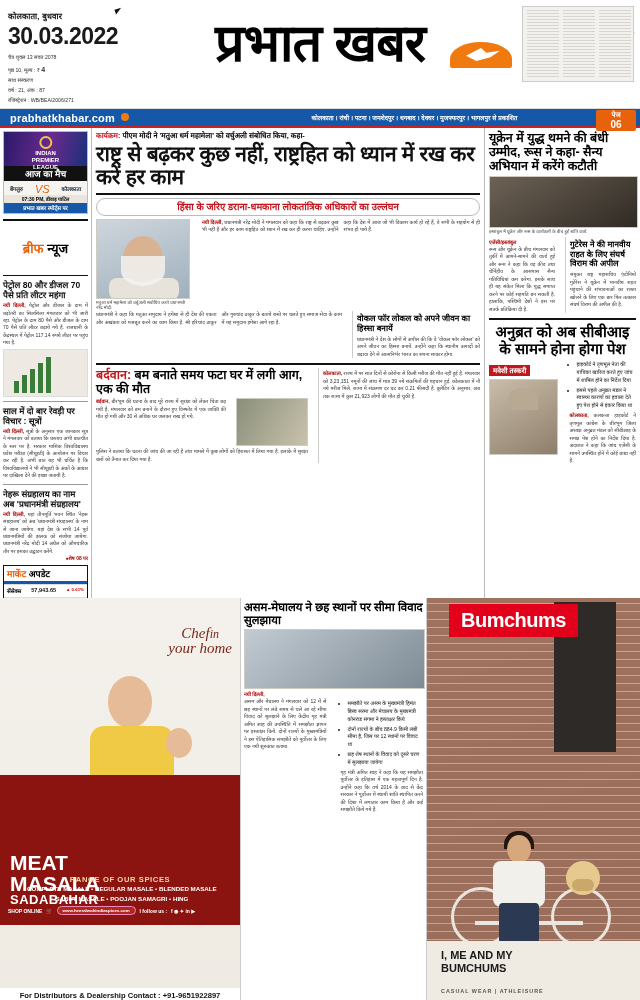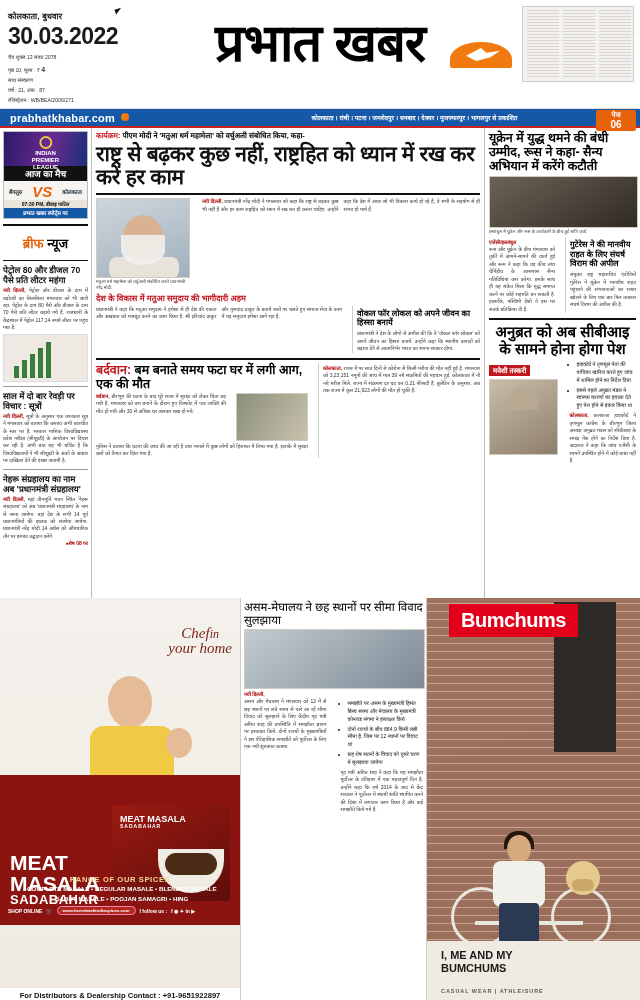--- a/index.html
+++ b/index.html
@@ -55,26 +55,26 @@
   .ipl-logo{position:absolute;left:50%;top:4px;transform:translateX(-50%);
      color:#fff;font-size:6px;font-weight:bold;text-align:center;line-height:1.15;}
   .ipl-logo .ring{display:block;width:9px;height:9px;border:2px solid #e9c84a;border-radius:50%;
      margin:0 auto 1px;}
   .ipl-band{background:#111;color:#fff;text-align:center;font-size:9px;font-weight:bold;padding:1px 0;}
   .ipl-vs{display:flex;align-items:center;justify-content:space-around;padding:2px 0 0;background:#f7f4ef;}
   .ipl-team{font-size:5.5px;font-weight:bold;text-align:center;color:#123;}
   .ipl-team .jersey{width:15px;height:17px;margin:1px auto 0;background:#1c3f94;
      border-radius:3px 3px 5px 5px;}
   .ipl-team.t2 .jersey{background:#3b1d6e;}
-  .vs{color:#e8620c;font-weight:bold;font-size:15px;font-style:italic;}
+  .vs{color:#e8620c;font-weight:normal;font-size:11px;font-style:italic;}
   .ipl-time{background:#e9e4dc;text-align:center;font-size:5px;font-weight:bold;padding:1px 0;}
   .ipl-foot{background:#1558a8;color:#fff;text-align:center;font-size:5.5px;font-weight:bold;padding:1px 0;}
 
   .brief-hd{text-align:center;font-size:13px;font-weight:bold;margin:5px 0 3px;
-     border-top:2px solid #111;border-bottom:1px solid #111;padding:8px 0;}
+     border-top:2px solid #111;border-bottom:1px solid #111;padding:18px 0;}
   .brief-hd .o{color:#e8620c;}
   .bn-title{font-size:8.6px;font-weight:bold;line-height:1.18;color:#111;margin:4px 0 2px;}
   .bn-body{font-size:5px;line-height:1.48;text-align:justify;color:#333;}
   .bn-body b{color:#a00;}
   .bn-img{height:46px;background:#eeeae3;border:1px solid #ddd;margin:2px 0;position:relative;overflow:hidden;}
   .bar{position:absolute;bottom:3px;width:5px;background:#3a7d3a;}
   .hr-thin{border-top:1px solid #999;margin:4px 0;}
   .more{text-align:right;font-size:5px;font-weight:bold;color:#a00;}
 
   .mkt{border:1px solid #111;margin-top:4px;}
@@ -177,21 +177,21 @@
   .boy .h{position:absolute;left:20px;top:0;width:24px;height:28px;border-radius:50%;background:#d6a87e;}
   .boy .hr{position:absolute;left:17px;top:-4px;width:30px;height:18px;border-radius:14px 14px 0 0;background:#22160f;}
   .boy .sh{position:absolute;left:6px;top:26px;width:52px;height:46px;background:#f2f0ea;border-radius:8px;}
   .boy .pt{position:absolute;left:12px;top:68px;width:40px;height:40px;background:#2b3a52;border-radius:4px;}
   .dog{position:absolute;right:40px;bottom:108px;width:34px;height:34px;border-radius:50%;background:#e6c98f;}
   .dog:after{content:"";position:absolute;left:6px;top:18px;width:22px;height:12px;border-radius:10px;background:#caa86a;}
   .bumfoot{position:absolute;left:0;right:0;bottom:0;height:62px;background:#efeae2;}
   .bf-t{position:absolute;left:14px;top:8px;font-size:11px;font-weight:bold;color:#1a1a1a;line-height:1.15;}
   .bf-s{position:absolute;left:14px;bottom:9px;font-size:5.4px;font-weight:bold;color:#555;letter-spacing:1px;}
 
-  .adm-hd{font-size:11.5px;font-weight:normal;line-height:1.14;margin-bottom:2px;}
+  .adm-hd{font-size:11.5px;font-weight:bold;line-height:1.14;margin-bottom:2px;}
   .adm-sub{font-size:5px;color:#a00;font-weight:bold;margin:2px 0 1px;}
 </style>
 </head>
 <body>
 
 <div class="page">
 
   <div class="masthead">
     <div class="m-left">
       <div class="m-city">कोलकाता, बुधवार</div>
@@ -298,49 +298,66 @@
       <div class="hr-thin"></div>
       <div>
         <div class="bn-title">नेहरू संग्रहालय का नाम अब 'प्रधानमंत्री संग्रहालय'</div>
         <div class="bn-body">
           <b>नयी दिल्ली,</b>
           <span>यहां तीनमूर्ति भवन स्थित 'नेहरू संग्रहालय' को अब 'प्रधानमंत्री संग्रहालय' के नाम से जाना जायेगा. यहां देश के सभी 14 पूर्व प्रधानमंत्रियों की झलक को संजोया जायेगा. प्रधानमंत्री नरेंद्र मोदी 14 अप्रैल को औपचारिक तौर पर इसका उद्घाटन करेंगे.</span>
         </div>
         <div class="more">●शेष 08 पर</div>
       </div>
 
+      <div class="mkt">
+        <div class="mkt-hd">
+          <span class="o">मार्केट</span>
+          <span>अपडेट</span>
+        </div>
+        <div class="mkt-bar"></div>
+        <div class="mkt-row">
+          <span>सेंसेक्स</span>
+          <span class="v">57,943.65</span>
+          <span class="d">▲ 0.61%</span>
+        </div>
+        <div class="mkt-row">
+          <span>निफ्टी</span>
+          <span class="v">17,325.30</span>
+          <span class="d">▲ 0.65%</span>
+        </div>
+      </div>
     </div>
 
     <div class="colC">
       <div class="kicker">
         <span class="k">कार्यक्रम:</span>
         <span>पीएम मोदी ने 'मतुआ धर्म महामेला' को वर्चुअली संबोधित किया, कहा-</span>
       </div>
       <div class="lead">राष्ट्र से बढ़कर कुछ नहीं, राष्ट्रहित को ध्यान में रख कर करें हर काम</div>
       <div class="rule"></div>
 
+      <div class="subhead">हिंसा के जरिए डराना-धमकाना लोकतांत्रिक अधिकारों का उल्लंघन</div>
 
       <div class="two">
         <div style="width:96px">
           <div class="photo modi">
             <span class="modi-body"></span>
               <span class="modi-face"></span>
               <span class="modi-beard"></span>
           </div>
           <div class="cap">मतुआ धर्म महामेला को वर्चुअली संबोधित करते प्रधानमंत्री नरेंद्र मोदी.</div>
         </div>
         <div style="flex:1" class="cols2">
           <div class="art">
             <b>नयी दिल्ली,</b>
             <span>प्रधानमंत्री नरेंद्र मोदी ने मंगलवार को कहा कि राष्ट्र से बढ़कर कुछ भी नहीं है और हर काम राष्ट्रहित को ध्यान में रख कर ही करना चाहिए. उन्होंने कहा कि देश में आज जो भी विकास कार्य हो रहे हैं, वे सभी के सहयोग से ही संभव हो पाये हैं.</span>
           </div>
         </div>
       </div>
 
-      <div class="arthd red">देश के विकास में मतुआ समुदाय की भागीदारी अहम</div>
       <div class="two">
         <div style="flex:2" class="cols2">
           <div class="art">प्रधानमंत्री ने कहा कि मतुआ समुदाय ने हमेशा से ही देश की एकता और अखंडता को मजबूत करने का काम किया है. श्री हरिचांद ठाकुर और गुरुचांद ठाकुर के बताये रास्ते पर चलते हुए समाज सेवा के काम में यह समुदाय हमेशा आगे रहा है.</div>
         </div>
         <div style="flex:1;border-left:1px solid #ccc;padding-left:4px">
           <div class="arthd">वोकल फॉर लोकल को अपने जीवन का हिस्सा बनायें</div>
           <div class="art">प्रधानमंत्री ने देश के लोगों से अपील की कि वे 'वोकल फॉर लोकल' को अपने जीवन का हिस्सा बनायें. उन्होंने कहा कि स्थानीय उत्पादों को बढ़ावा देने से आत्मनिर्भर भारत का सपना साकार होगा.</div>
         </div>
       </div>
 
@@ -421,27 +438,20 @@
           <span class="head"></span>
           <span class="body"></span>
           <span class="hand"></span>
       </div>
       <div class="packs">
         <div class="packbig">
           <div class="pb1">MEAT</div>
           <div class="pb2">MASALA</div>
           <div class="pb3">SADABAHAR</div>
         </div>
-        <div class="packimg">
-          <div class="t">
-            <span>MEAT MASALA</span>
-            <small>SADABAHAR</small>
-          </div>
-          <span class="bowl"></span>
-        </div>
         <div class="rangebox">
           <div class="rb-t">RANGE OF OUR SPICES</div>
           <div class="rb-l">• COMPLETE MASALE • REGULAR MASALE • BLENDED MASALE</div>
           <div class="rb-l">• SABUT MASALE • POOJAN SAMAGRI • HING</div>
         </div>
         <div class="shopline">
           <span>SHOP ONLINE</span>
           <span>🛒</span>
           <span class="urlpill">www.heeralwahindiaspices.com</span>
           <span>I follow us :</span>

